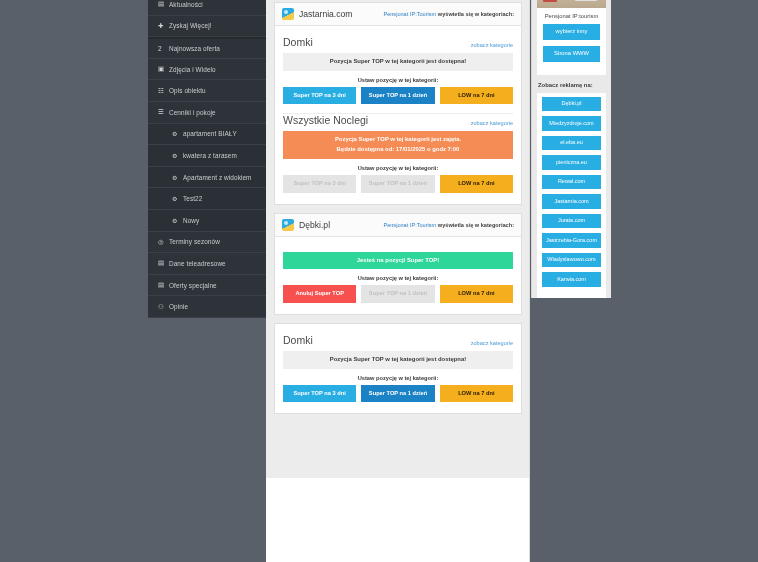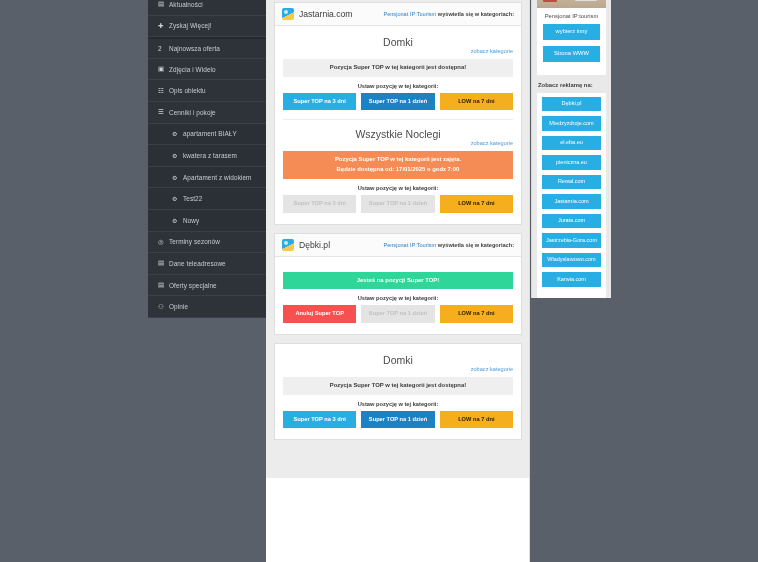--- a/index.html
+++ b/index.html
@@ -76,22 +76,22 @@
   }
   .portal-name { font-size: 8.6px; color: #3c3c3c; }
   .head-note {
     margin-left: auto; font-size: 5.6px; color: #3f3f3f; white-space: nowrap;
   }
   .head-note .accent { color: #2f7fc1; }
   .head-note b { font-weight: bold; }
 
   .panel-body { padding: 7px 8px 9px 8px; }
   .cat-block { padding: 3px 0 2px 0; }
-  .cat-block + .cat-block { border-top: 1px solid #ededed; margin-top: 7px; padding-top: 8px; }
-  .cat-title-row { display: flex; align-items: center; flex-direction: column; }
+  .cat-block + .cat-block { border-top: 1px solid #ededed; margin-top: 7px; padding-top: 0; }
+  .cat-title-row { display: flex; align-items: flex-end; }
   .cat-title { font-size: 10.5px; color: #4b4b4b; font-weight: normal; }
   .cat-link {
     margin-left: auto; font-size: 5.6px; color: #4a9ad4; text-decoration: none;
   }
 
   .status-bar {
     margin-top: 5px;
     text-align: center;
     font-size: 5.9px;
     font-weight: bold;

